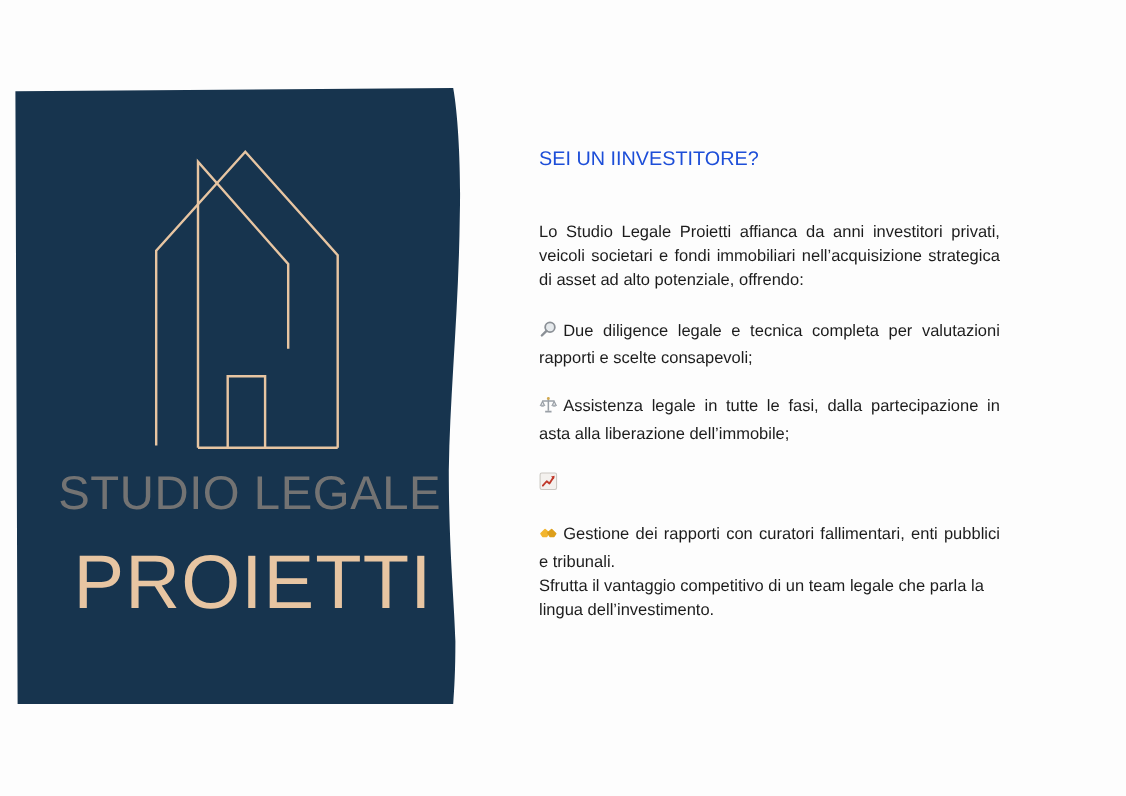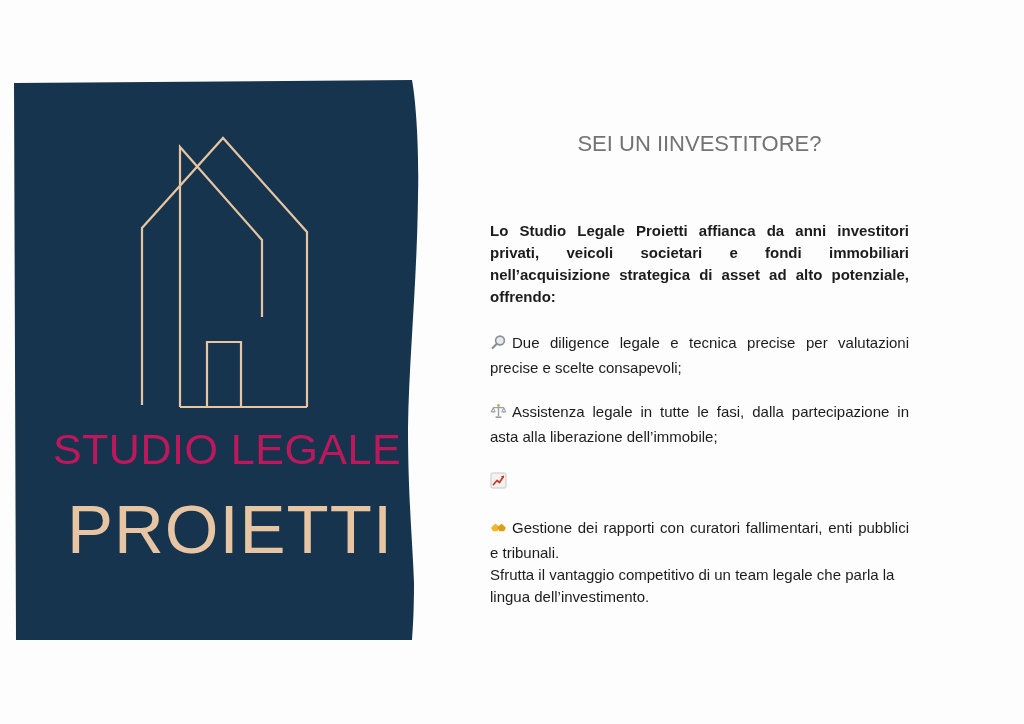--- a/index.html
+++ b/index.html
@@ -23,21 +23,21 @@
     display: block;
   }
   .brand-line1 {
     position: absolute;
     left: 42px; top: 350px;
     width: 350px;
     text-align: center;
     font-size: 43px;
     line-height: 1;
     letter-spacing: 0.5px;
-    color: #be185d;
+    color: #737373;
     white-space: nowrap;
   }
   .brand-line2 {
     position: absolute;
     left: 45px; top: 417px;
     width: 350px;
     text-align: center;
     font-size: 69px;
     line-height: 1;
     letter-spacing: 1px;
@@ -46,33 +46,33 @@
   }
 
   
   .content {
     position: absolute;
     left: 490px; top: 132px;
     width: 419px;
     color: #1c1c1c;
   }
   .content-title {
-    text-align: center;
-    font-size: 22px;
+    text-align: left;
+    font-size: 18px;
     line-height: 24px;
-    color: #737373;
+    color: #1d4ed8;
     margin: 0;
   }
   .para {
     font-size: 15px;
     line-height: 22px;
     text-align: justify;
     margin: 0;
   }
-  .intro   { margin-top: 64px; font-weight: bold; }
+  .intro   { margin-top: 44px; }
   .bullet-first { margin-top: 24px; }
   .bullet  { margin-top: 22px; }
   .closing { text-align: left; }
 
   .b-icon {
     display: inline-block;
     vertical-align: -3px;
     margin-right: 5px;
   }
 </style>
@@ -105,21 +105,21 @@
 <div class="content">
 
   <p class="content-title">SEI UN IINVESTITORE?</p>
 
   <p class="para intro">Lo Studio Legale Proietti affianca da anni investitori privati, veicoli societari e fondi immobiliari nell’acquisizione strategica di asset ad alto potenziale, offrendo:</p>
 
   <p class="para bullet-first">
     <span class="b-icon"><svg width="17" height="17" viewBox="0 0 17 17" aria-hidden="true">
           <circle cx="10" cy="6.5" r="4.4" fill="#e6eaed" stroke="#8b9096" stroke-width="1.6"></circle>
           <line x1="6.8" y1="9.8" x2="2.6" y2="14" stroke="#8b9096" stroke-width="2.2" stroke-linecap="round"></line>
-        </svg></span><span>Due diligence legale e tecnica precise per valutazioni precise e scelte consapevoli;</span>
+        </svg></span><span>Due diligence legale e tecnica completa per valutazioni rapporti e scelte consapevoli;</span>
   </p>
 
   <p class="para bullet">
     <span class="b-icon"><svg width="17" height="17" viewBox="0 0 17 17" aria-hidden="true">
           <line x1="8.5" y1="2.5" x2="8.5" y2="13.4" stroke="#9aa0a7" stroke-width="1.4"></line>
           <line x1="3.2" y1="4.6" x2="13.8" y2="4.6" stroke="#9aa0a7" stroke-width="1.3"></line>
           <circle cx="8.5" cy="2.3" r="1.3" fill="#d2a94f"></circle>
           <path d="M1.4 8.6 L3.2 4.9 L5 8.6 Z" fill="none" stroke="#9aa0a7" stroke-width="1.1"></path>
           <path d="M1.2 8.6 A2.1 2.1 0 0 0 5.2 8.6 Z" fill="#b8bdc3"></path>
           <path d="M12 8.6 L13.8 4.9 L15.6 8.6 Z" fill="none" stroke="#9aa0a7" stroke-width="1.1"></path>

